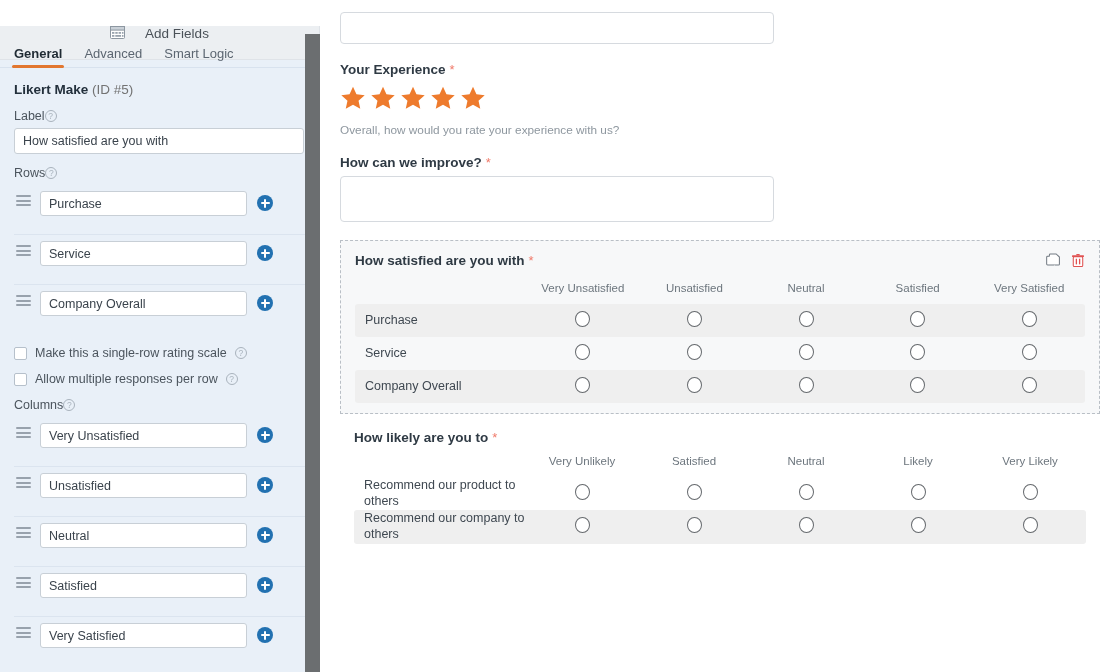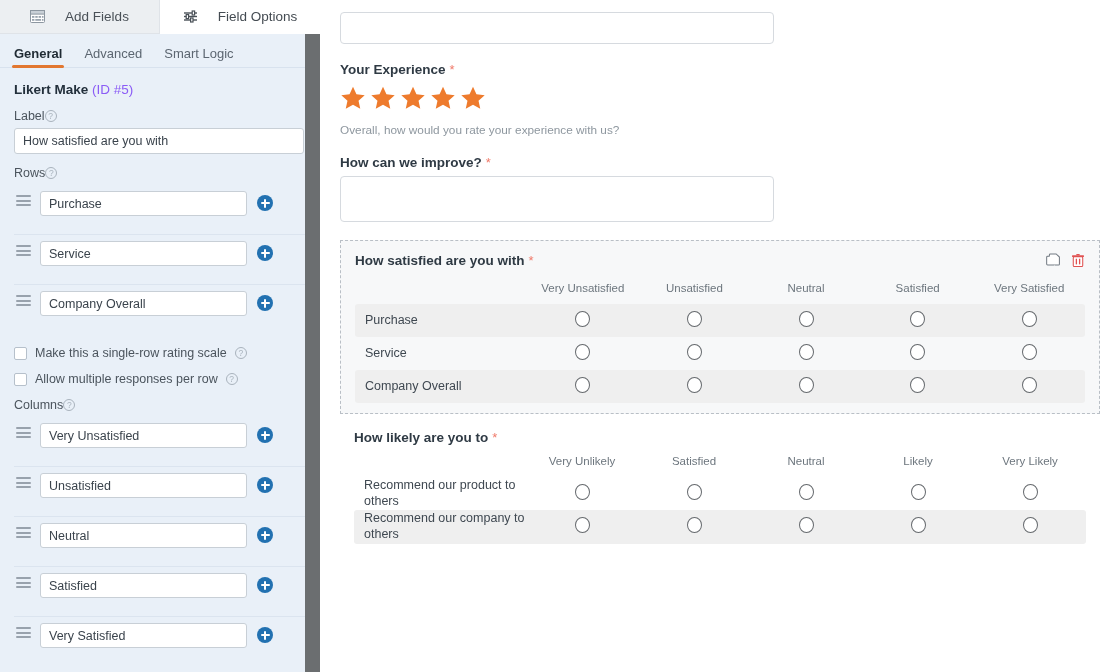--- a/index.html
+++ b/index.html
@@ -16,28 +16,29 @@
   .sidebar {
     width: 320px; height: 672px;
     background: #e9f0f8;
     position: relative;
     overflow: hidden;
     flex: 0 0 320px;
   }
   .sb-tabs { display: flex; height: 34px; background: #ffffff; }
   .sb-tab {
     flex: 1 1 50%;
-    display: flex; align-items: center; justify-content: center;
+    display: flex; justify-content: center;
     gap: 20px;
     font-size: 13.5px;
     color: #444b52;
     background: #ffffff;
     border-bottom: 1px solid #dfe3e8;
     cursor: pointer;
     height: 34px;
+    margin-top: 26px;
   }
   .sb-tab.inactive {
     background: #eceff2;
     border-right: 1px solid #dfe3e8;
     color: #4a5158;
   }
   .sb-tab.active { background:#ffffff; border-bottom: 1px solid #ffffff; }
   .sb-tab svg { display:block; }
 
   .subtabs {
@@ -56,21 +57,21 @@
   .subtab.active:after {
     content:""; position:absolute; left:-2px; right:-2px; bottom:-1px;
     height: 3px; background: #e27730; border-radius: 2px;
   }
 
   .field-title {
     padding: 14px 14px 0 14px;
     font-size: 13.5px; color: #2b3views; color:#23303c;
   }
   .field-title b { font-weight: bold; color:#23303c; }
-  .field-title .idtag { color: #8b5cf6; font-weight: normal; }
+  .field-title .idtag { color: #737373; font-weight: normal; }
 
   .sb-body { padding: 0 14px; }
   .lbl {
     font-size: 12.5px; color: #4b545d; margin: 12px 0 5px 0;
     display: flex; align-items: center; 
   }
   .help {
     display:inline-block; width:12px; height:12px; border-radius:50%;
     border:1px solid #a9b3bd; color:#a9b3bd; font-size:8.5px;
     line-height:10px; text-align:center; font-family:"Liberation Sans",sans-serif;
@@ -202,33 +203,20 @@
             <rect x="5.3" y="6" width="2.4" height="1.8" fill="#9aa4ae"></rect>
             <rect x="8.6" y="6" width="2.4" height="1.8" fill="#9aa4ae"></rect>
             <rect x="11.9" y="6" width="1.6" height="1.8" fill="#9aa4ae"></rect>
             <rect x="2" y="9" width="2.4" height="1.8" fill="#9aa4ae"></rect>
             <rect x="5.3" y="9" width="5.7" height="1.8" fill="#9aa4ae"></rect>
             <rect x="11.9" y="9" width="1.6" height="1.8" fill="#9aa4ae"></rect>
           </svg>
         </span>
         <span>Add Fields</span>
       </div>
-      <div class="sb-tab active">
-        <span>
-          <svg width="15" height="13" viewBox="0 0 15 13">
-            <line x1="1" y1="3" x2="14" y2="3" stroke="#4a5158" stroke-width="1.4"></line>
-            <line x1="1" y1="6.5" x2="14" y2="6.5" stroke="#4a5158" stroke-width="1.4"></line>
-            <line x1="1" y1="10" x2="14" y2="10" stroke="#4a5158" stroke-width="1.4"></line>
-            <rect x="9.2" y="1" width="2.4" height="4" fill="#ffffff" stroke="#4a5158" stroke-width="1.2"></rect>
-            <rect x="3.2" y="4.6" width="2.4" height="4" fill="#ffffff" stroke="#4a5158" stroke-width="1.2"></rect>
-            <rect x="7.6" y="8" width="2.4" height="4" fill="#ffffff" stroke="#4a5158" stroke-width="1.2"></rect>
-          </svg>
-        </span>
-        <span>Field Options</span>
-      </div>
     </div>
 
     <div class="subtabs">
       <div class="subtab active">
         <span>General</span>
       </div>
       <div class="subtab">
         <span>Advanced</span>
       </div>
       <div class="subtab">

